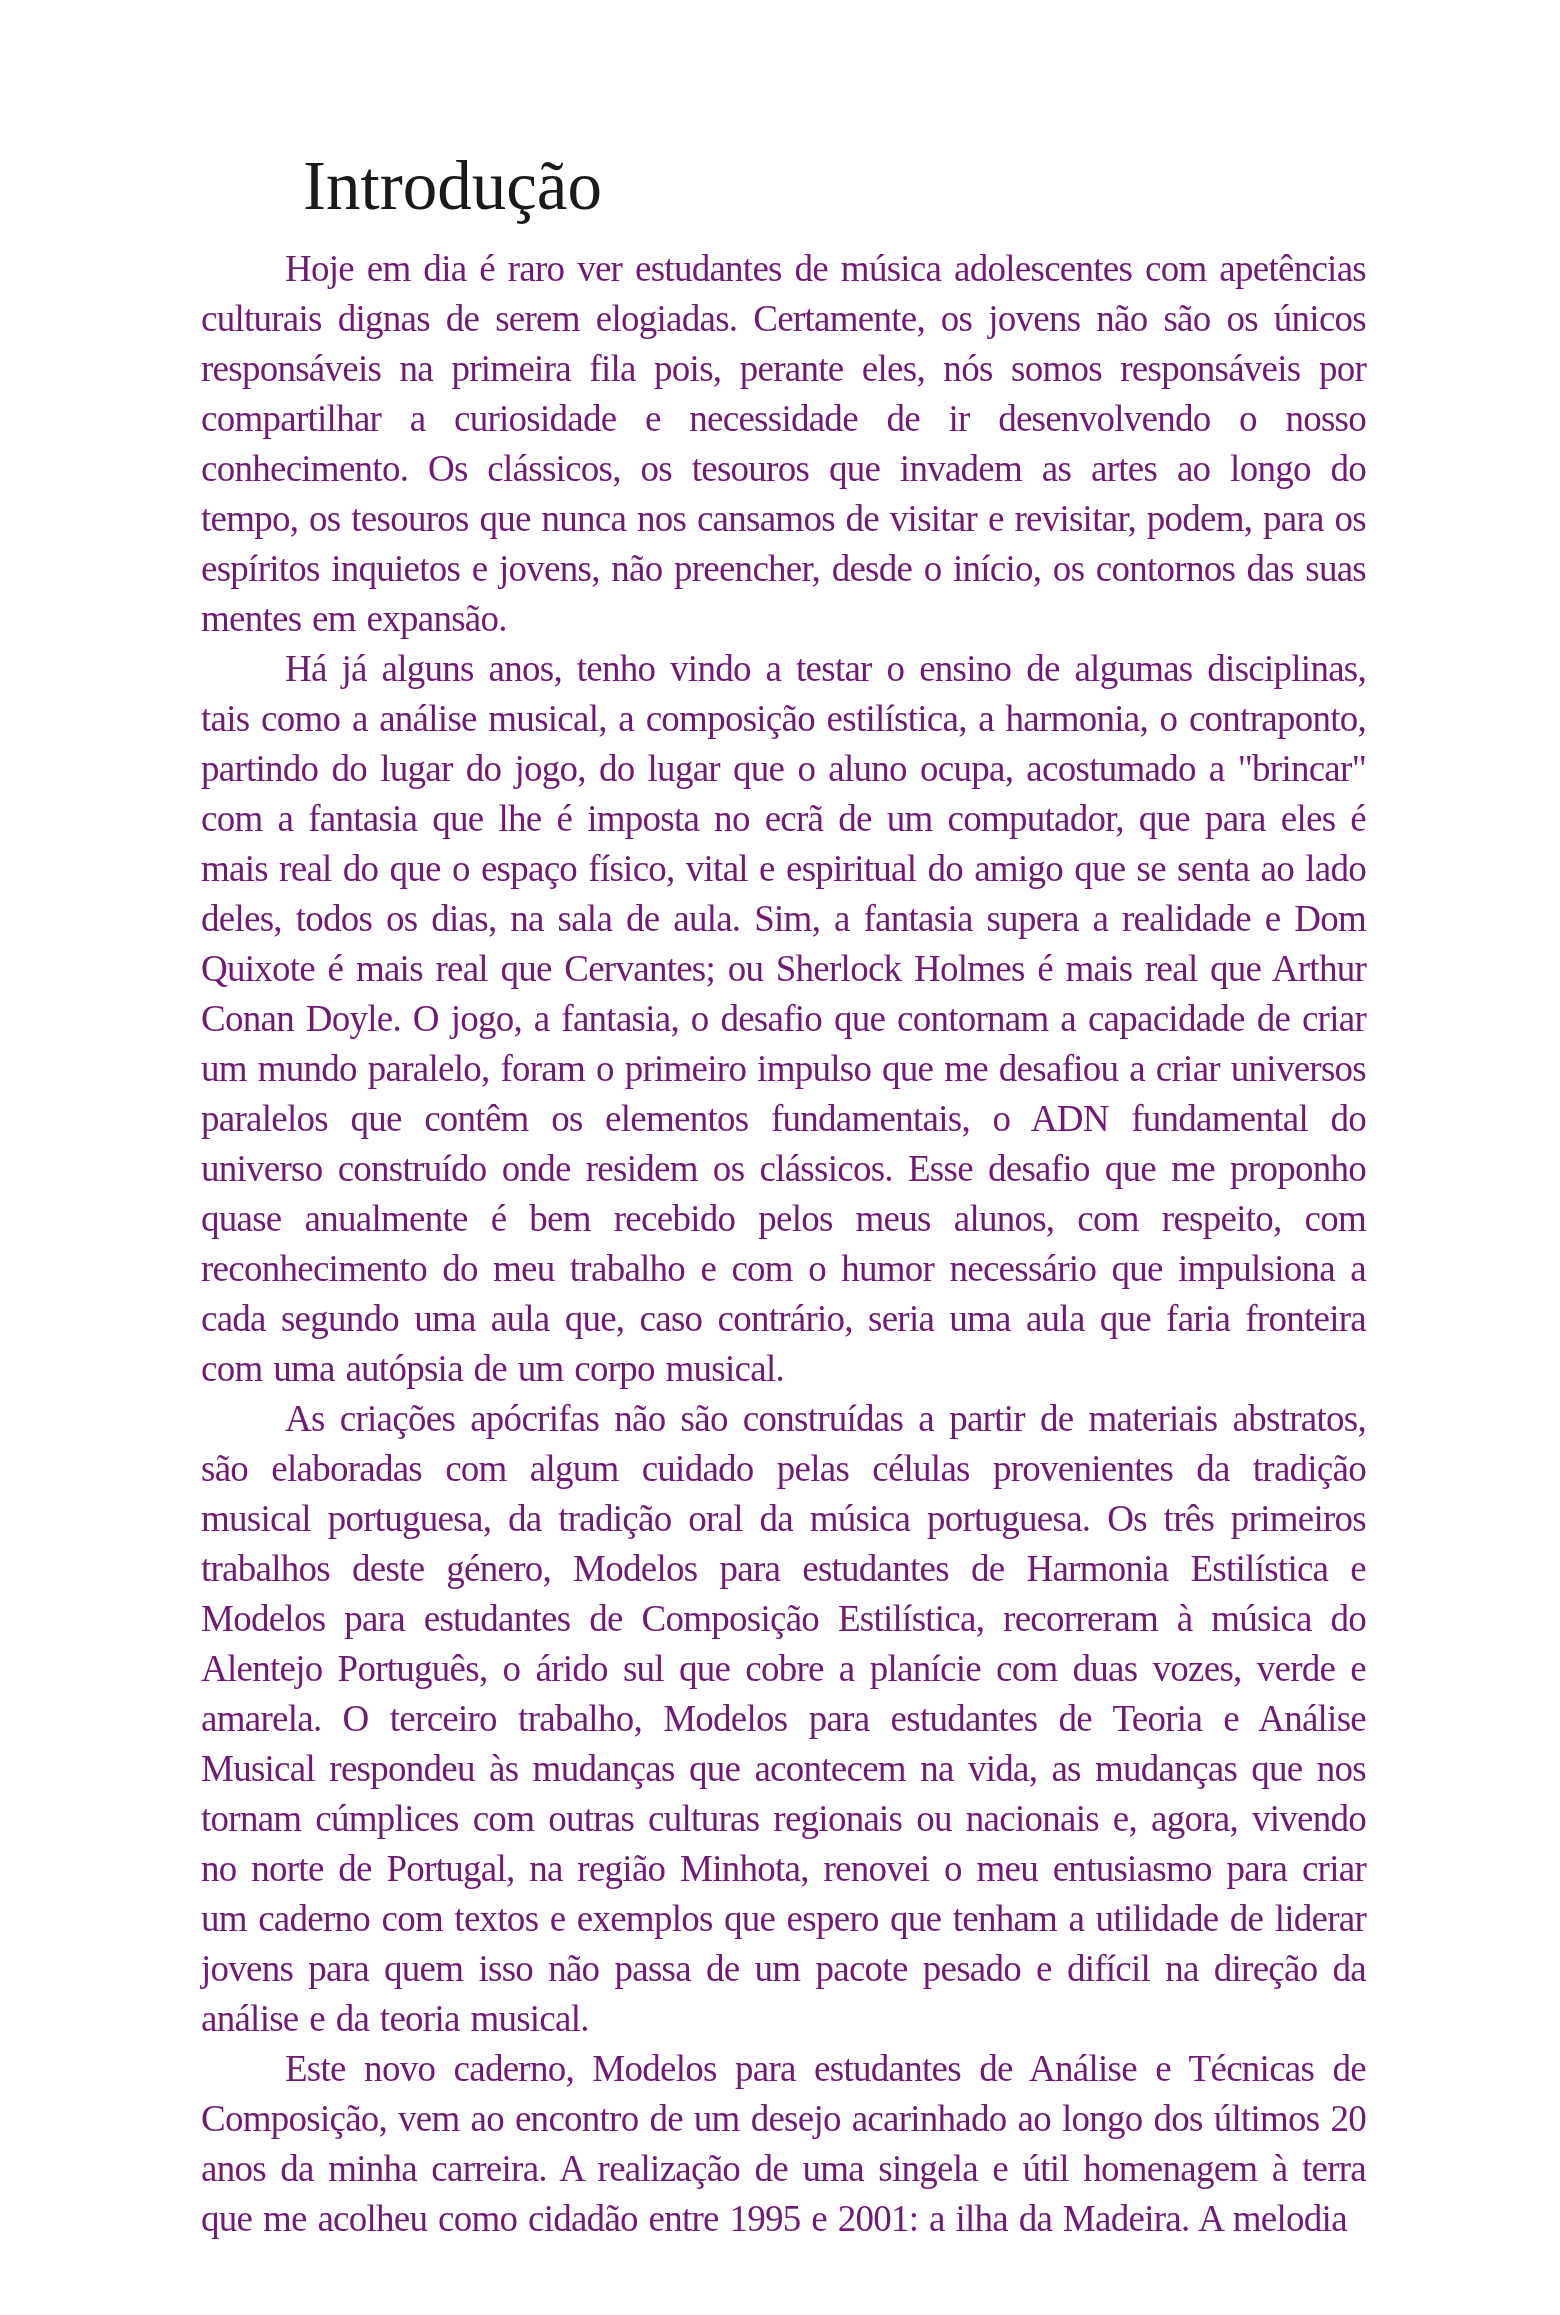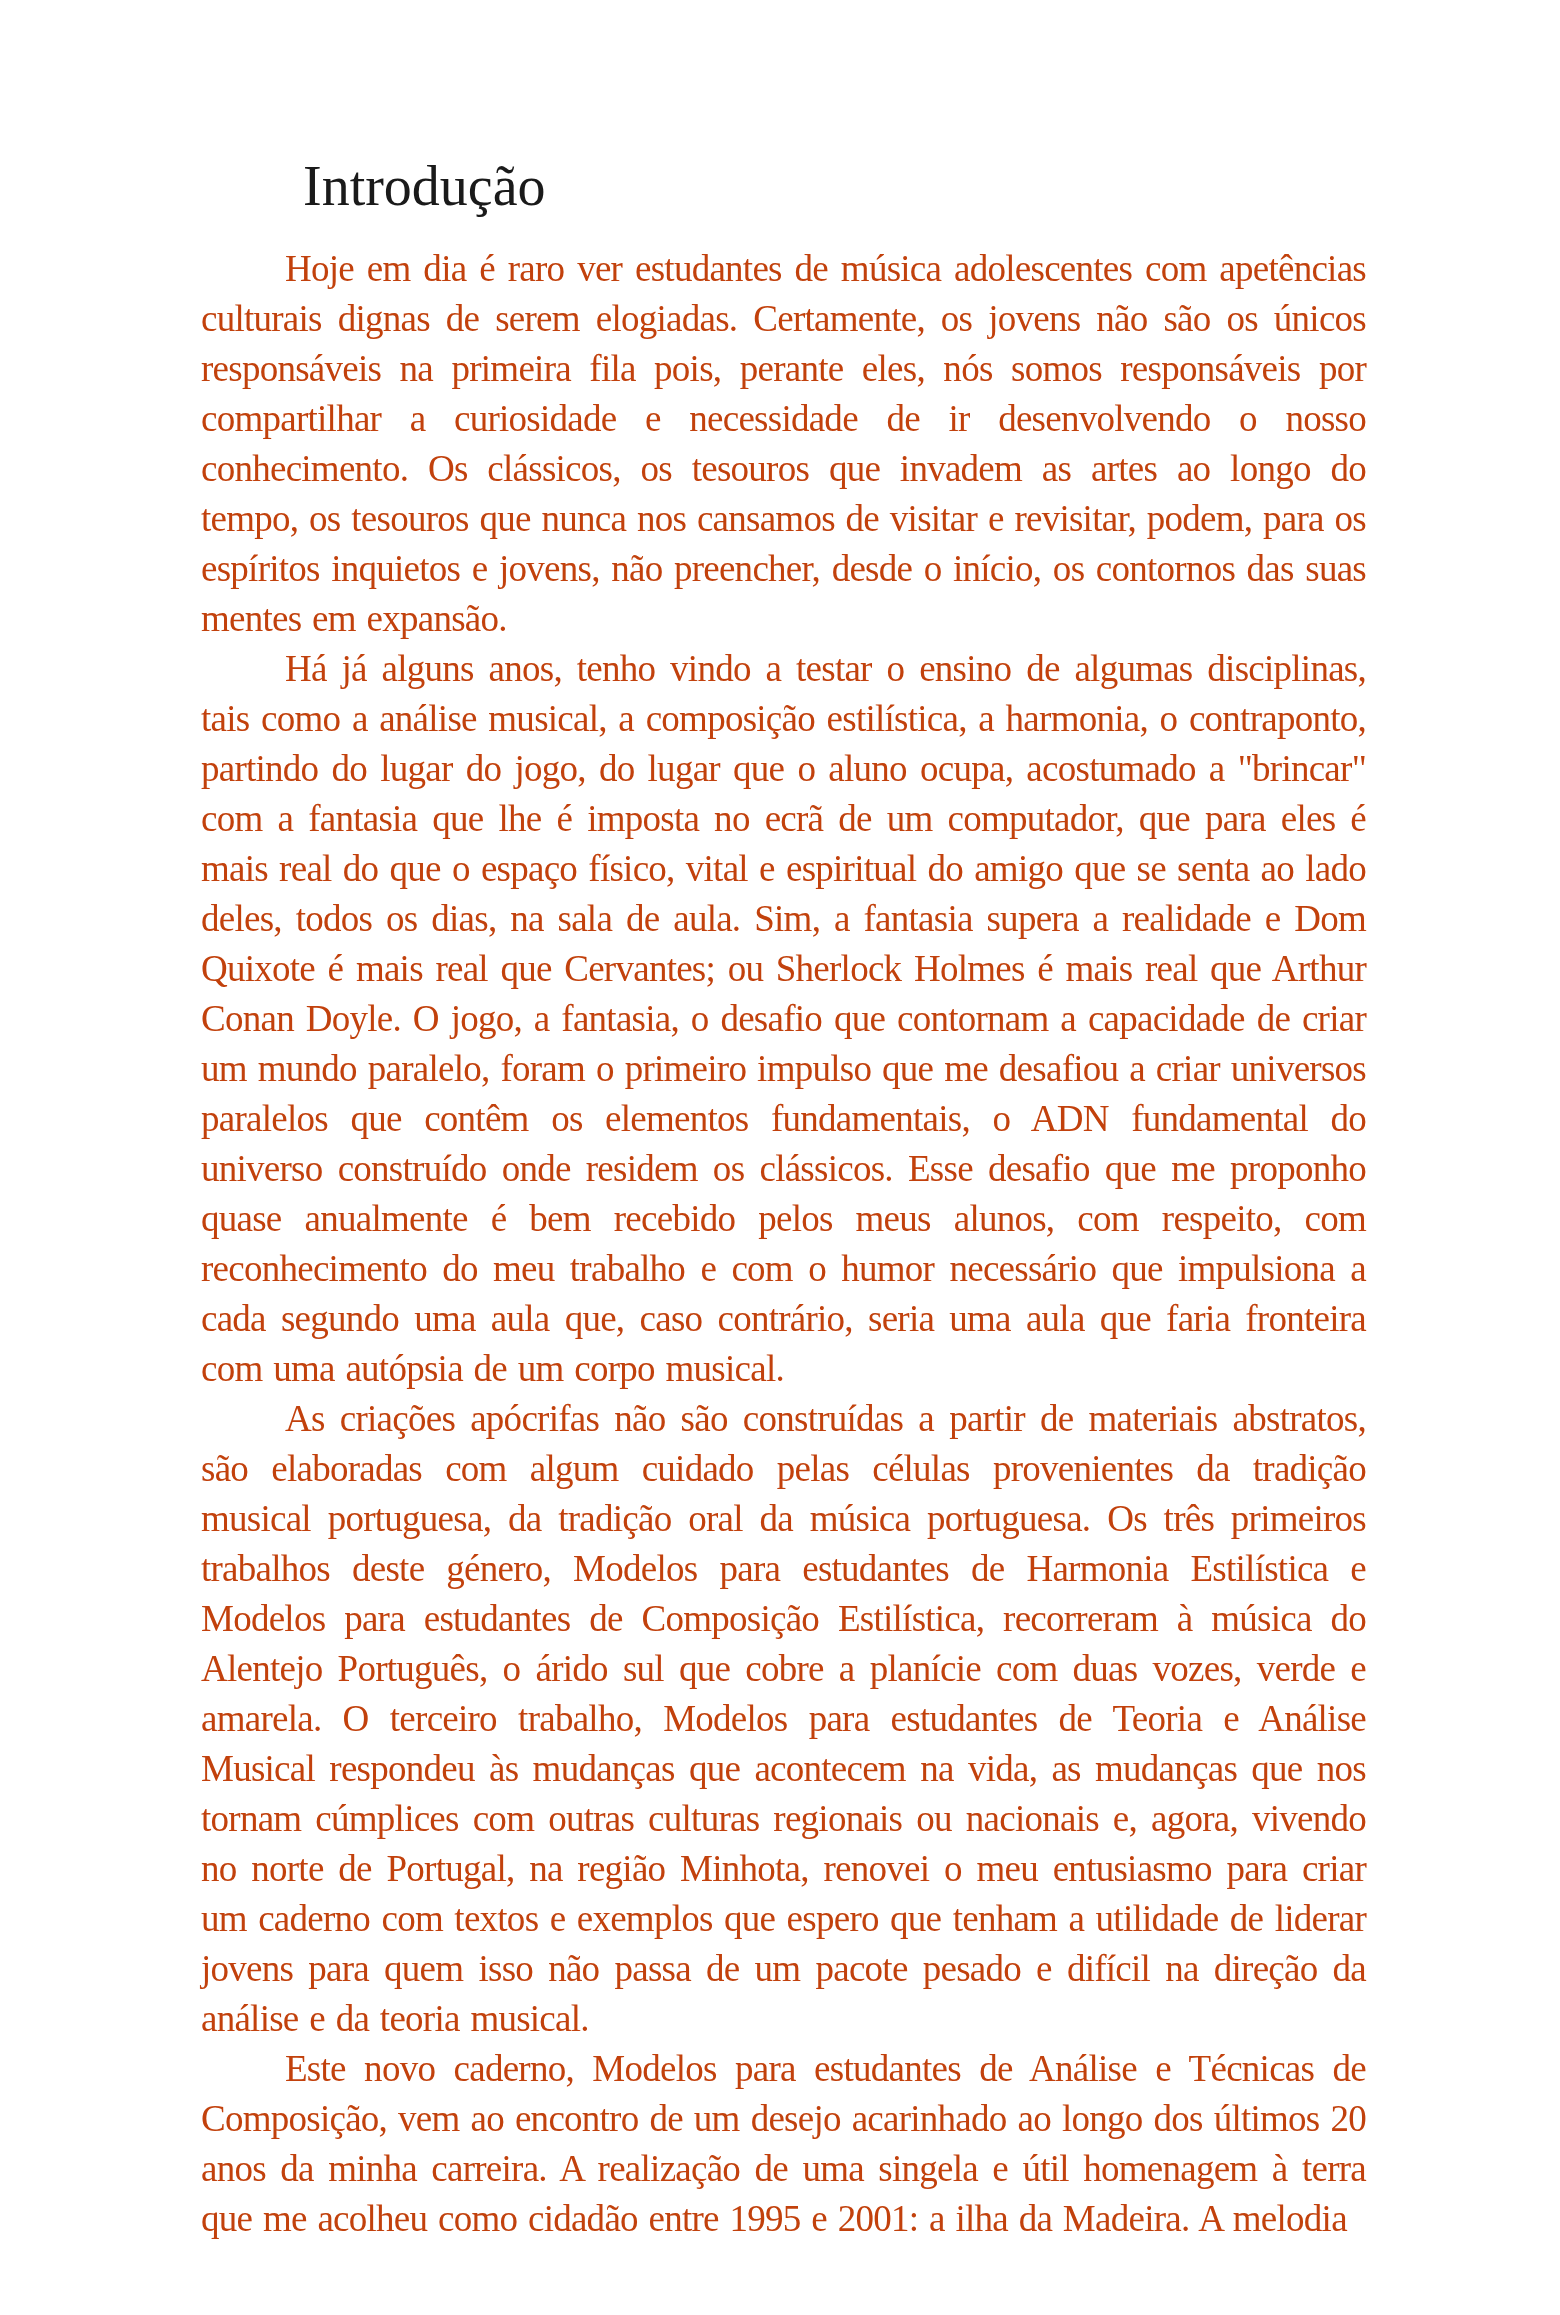--- a/index.html
+++ b/index.html
@@ -14,39 +14,39 @@
     height: 2316px;
     background: #ffffff;
     box-sizing: border-box;
     padding: 154px 194px 0 201px;
     overflow: hidden;
     font-family: "Liberation Serif", "DejaVu Serif", serif;
     color: #1a1a1a;
   }
   .title {
     margin: 0 0 25px 102px;
-    font-size: 56px;
+    font-size: 69px;
     line-height: 65px;
     font-weight: 400;
     letter-spacing: 0;
     color: #1a1a1a;
   }
   .body-text {
     width: 100%;
   }
   .para {
     margin: 0;
     font-size: 37px;
     line-height: 50px;
     text-align: justify;
     text-indent: 84px;
     letter-spacing: -0.02em;
     word-spacing: 0.06em;
     hyphens: none;
-    color: #c2410c;
+    color: #701a75;
   }
 </style>
 </head>
 <body>
 
 <div class="page">
   <h1 class="title">Introdução</h1>
   <section class="body-text">
     <p class="para">Hoje em dia é raro ver estudantes de música adolescentes com apetências culturais dignas de serem elogiadas.  Certamente, os jovens não são os únicos responsáveis na primeira fila pois, perante eles, nós somos responsáveis por compartilhar a curiosidade e necessidade de ir desenvolvendo o nosso conhecimento. Os clássicos, os tesouros que invadem as artes ao longo do tempo, os tesouros que nunca nos cansamos de visitar e revisitar, podem, para os espíritos inquietos e jovens, não preencher, desde o início, os contornos das suas mentes em expansão.</p>
     <p class="para">Há já alguns anos, tenho vindo a testar o ensino de algumas disciplinas, tais como a análise musical, a composição estilística, a harmonia, o contraponto, partindo do lugar do jogo, do lugar que o aluno ocupa, acostumado a "brincar" com a fantasia que lhe é imposta no ecrã de um computador, que para eles é mais real do que o espaço físico, vital e espiritual do amigo que se senta ao lado deles, todos os dias, na sala de aula. Sim, a fantasia supera a realidade e Dom Quixote é mais real que Cervantes; ou Sherlock Holmes é mais real que Arthur Conan Doyle. O jogo, a fantasia, o desafio que contornam a capacidade de criar um mundo paralelo, foram o primeiro impulso que me desafiou a criar universos paralelos que contêm os elementos fundamentais, o ADN fundamental do universo construído onde residem os clássicos. Esse desafio que me proponho quase anualmente é bem recebido pelos meus alunos, com respeito, com reconhecimento do meu trabalho e com o humor necessário que impulsiona a cada segundo uma aula que, caso contrário, seria uma aula que faria fronteira com uma autópsia de um corpo musical.</p>

